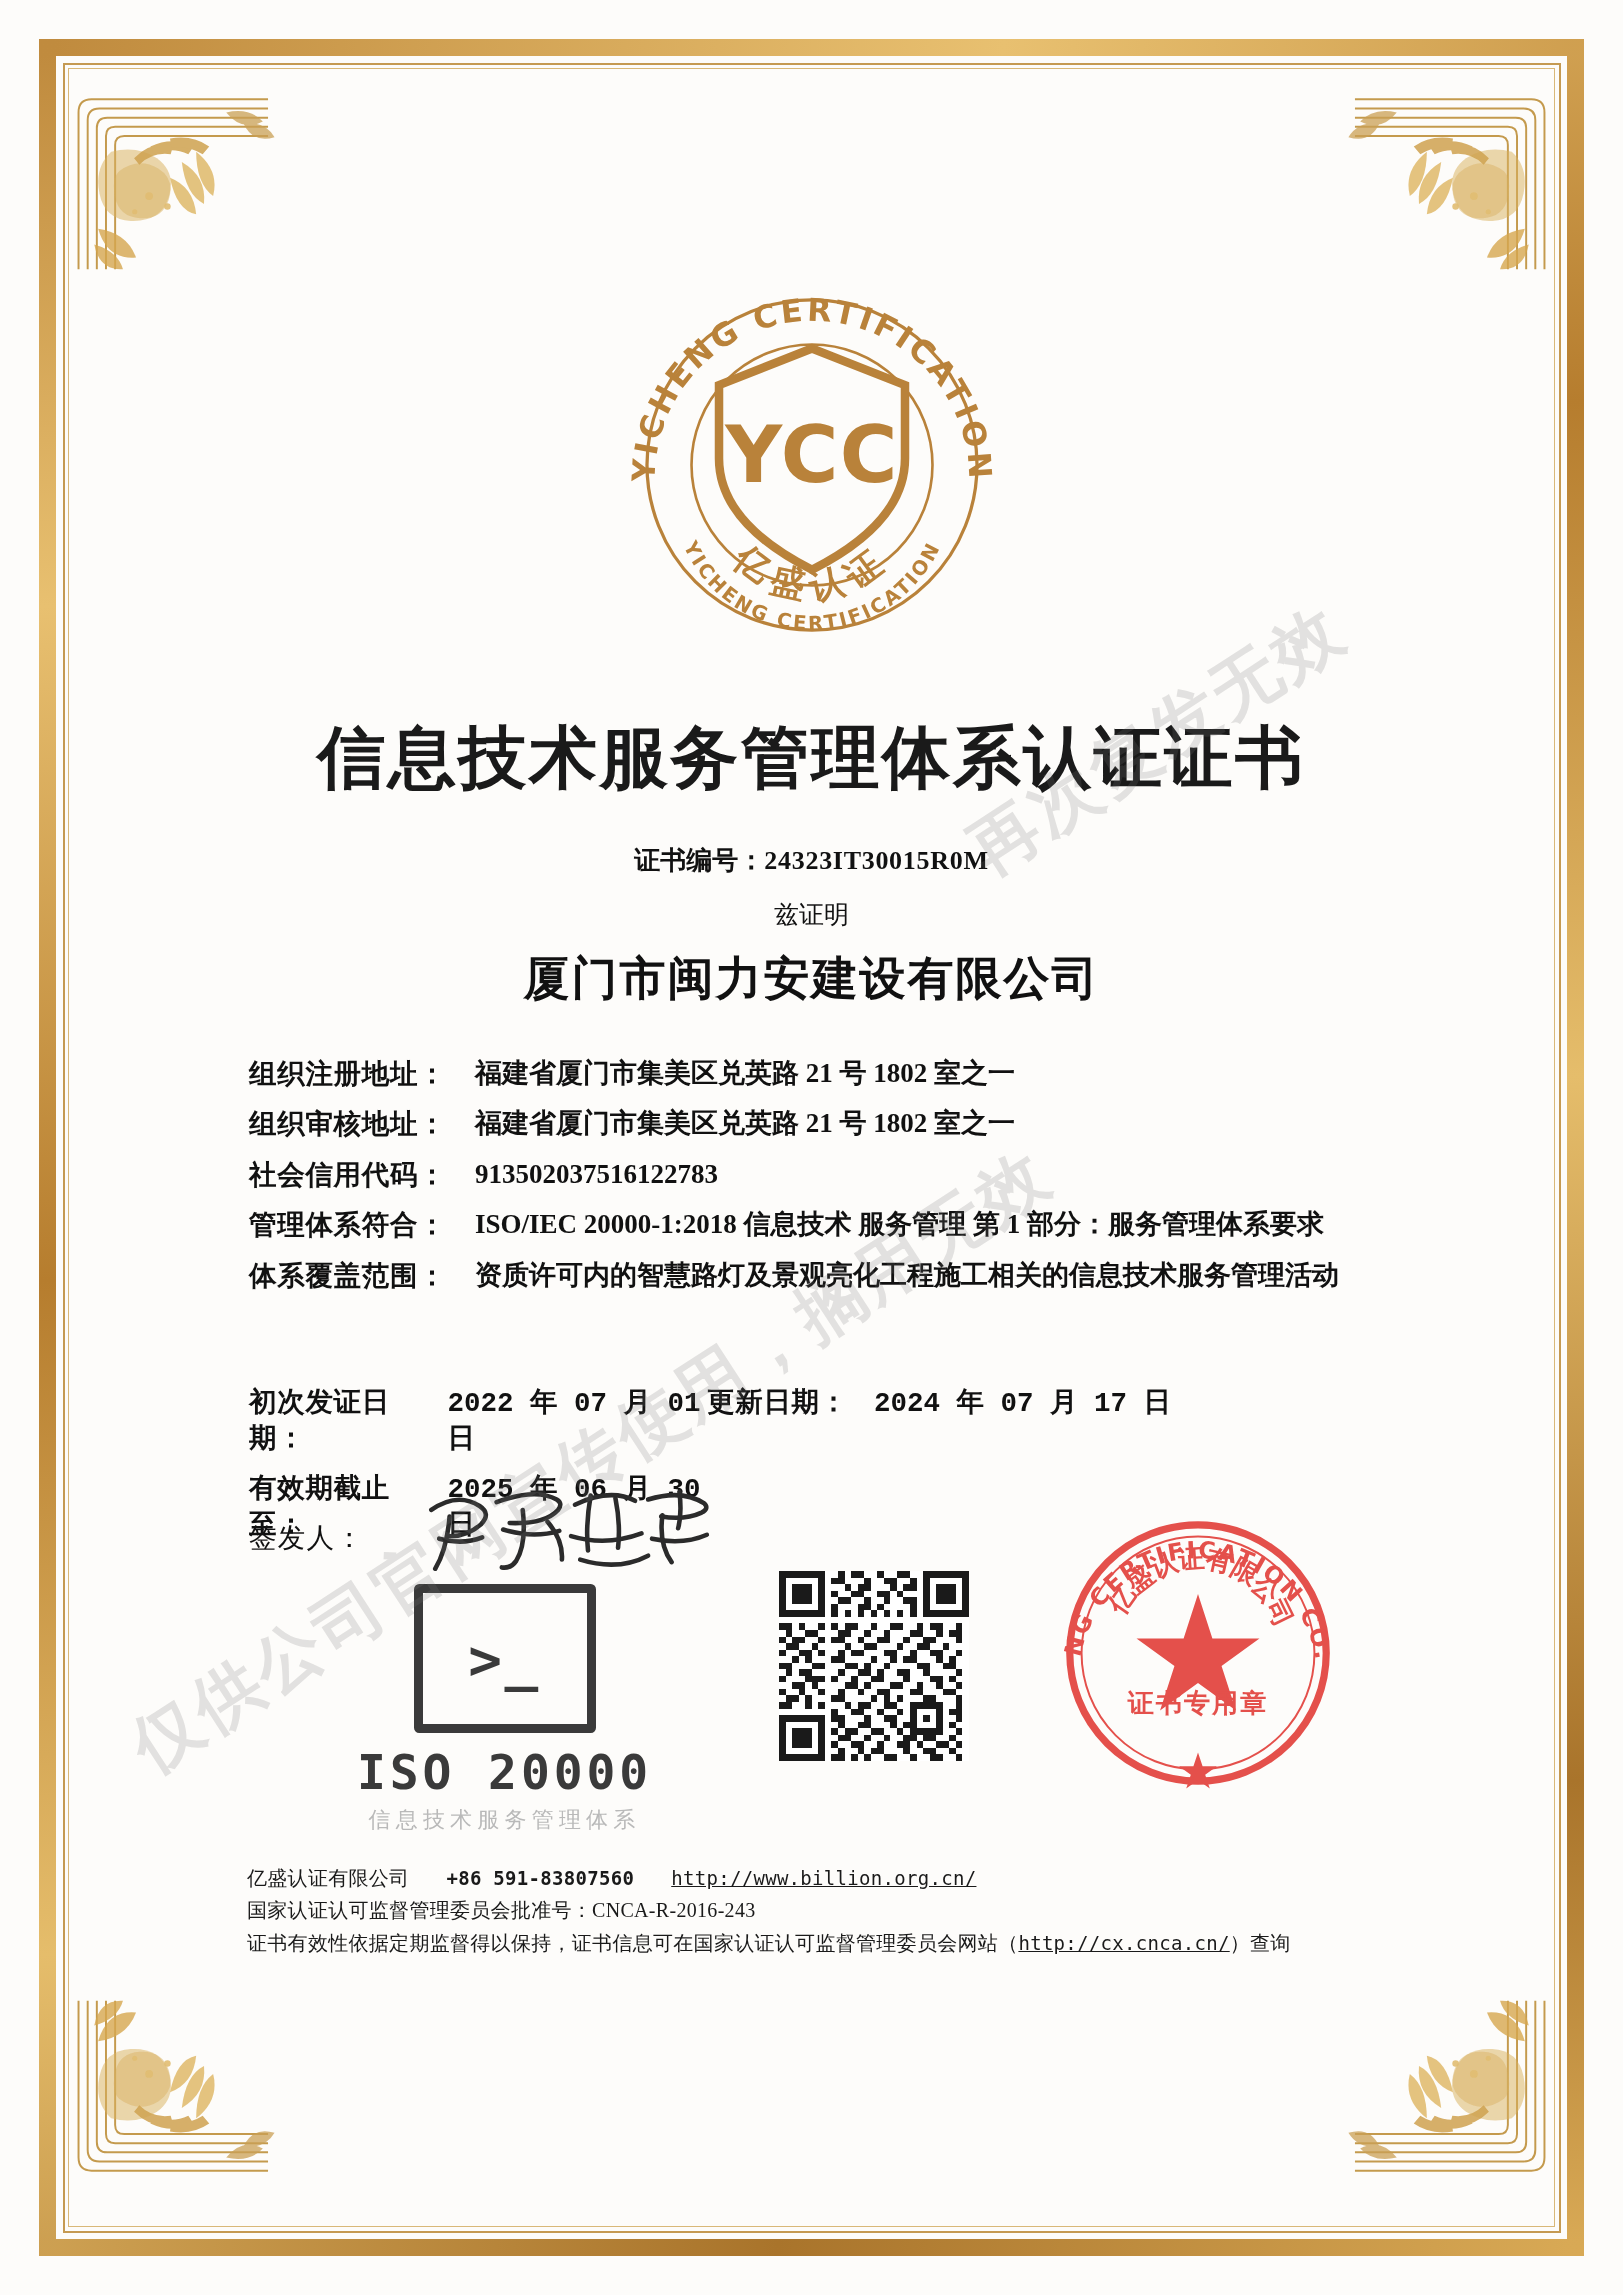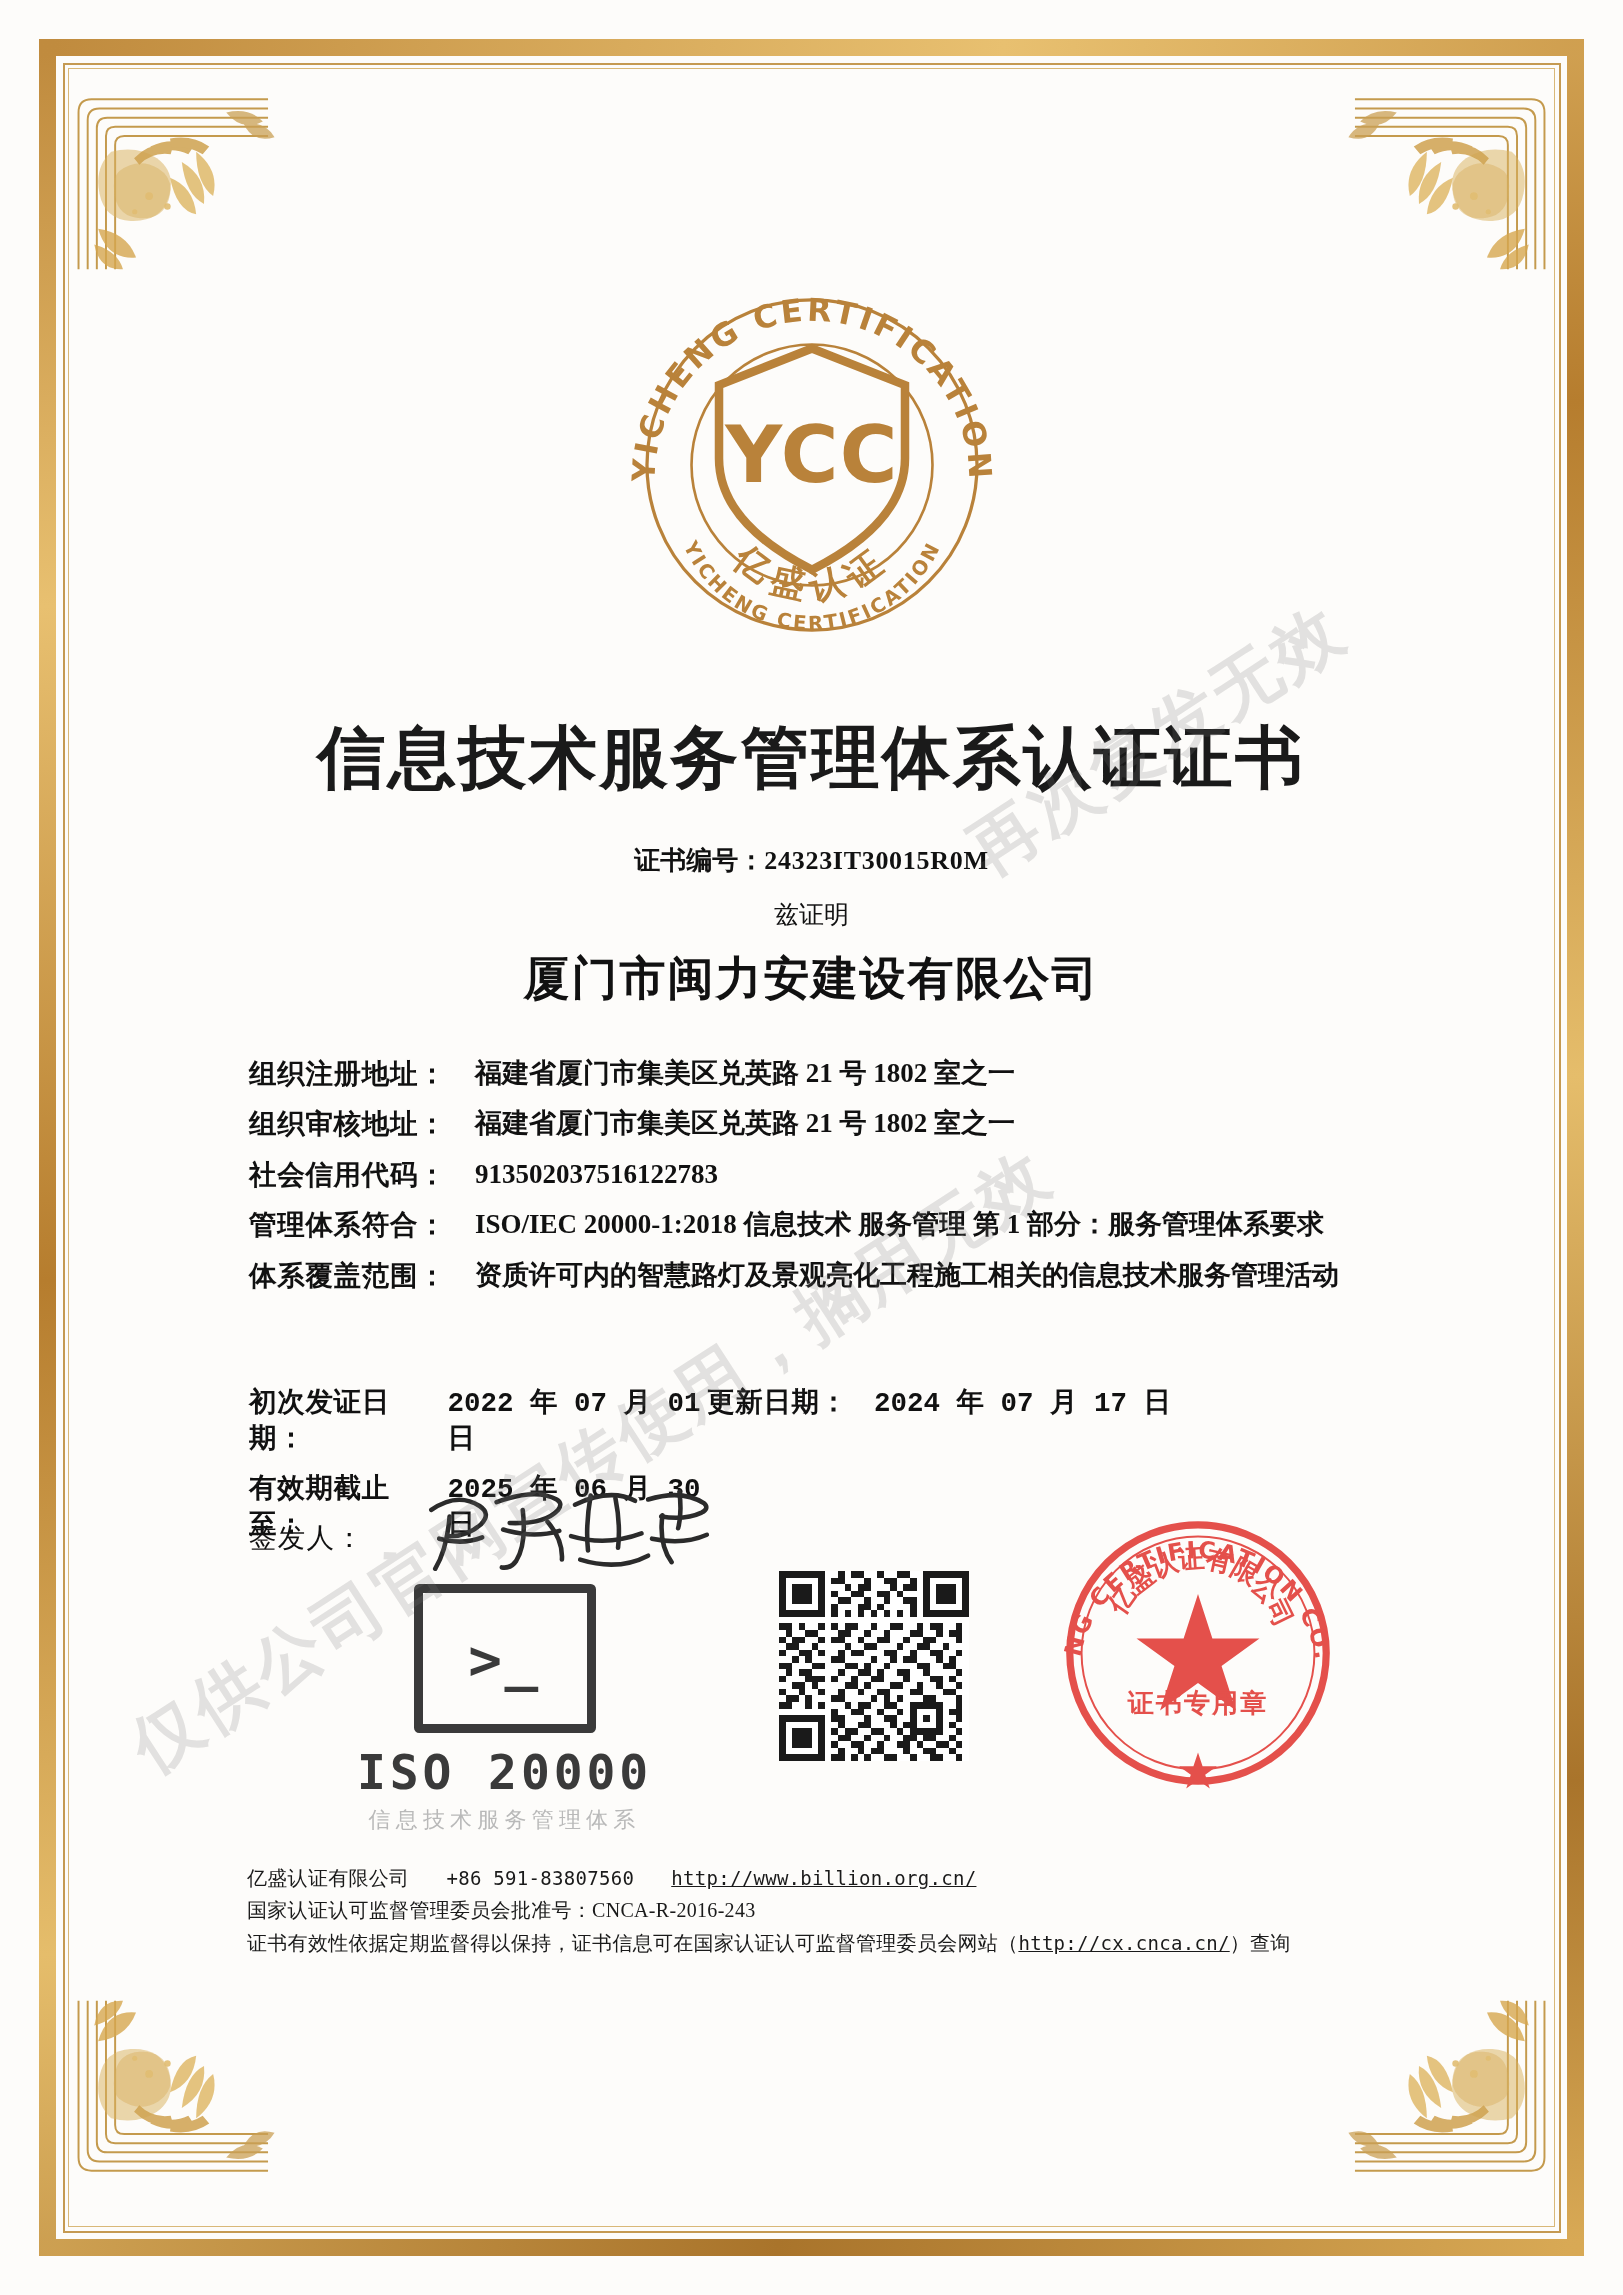--- a/index.html
+++ b/index.html
@@ -254,21 +254,21 @@
     font-size: 20px;
     line-height: 1.62;
     letter-spacing: 0.3px;
     white-space: nowrap;
   }
   .footer-line .u {
     text-decoration: underline;
     font-family: "DejaVu Sans Mono", monospace;
     font-size: 19px;
   }
-  .footer-line .mono { font-family: "DejaVu Sans Mono", monospace; font-size: 19px; }
+  .footer-line .mono { font-family: "DejaVu Sans Mono", monospace; font-size: 19px; font-weight: bold; }
   .footer-row1 { display: flex; gap: 37px; align-items: baseline; }
 
   
   .watermark {
     position: absolute;
     left: 0; top: 0;
     width: 1623px; height: 2295px;
     pointer-events: none;
     overflow: hidden;
   }

